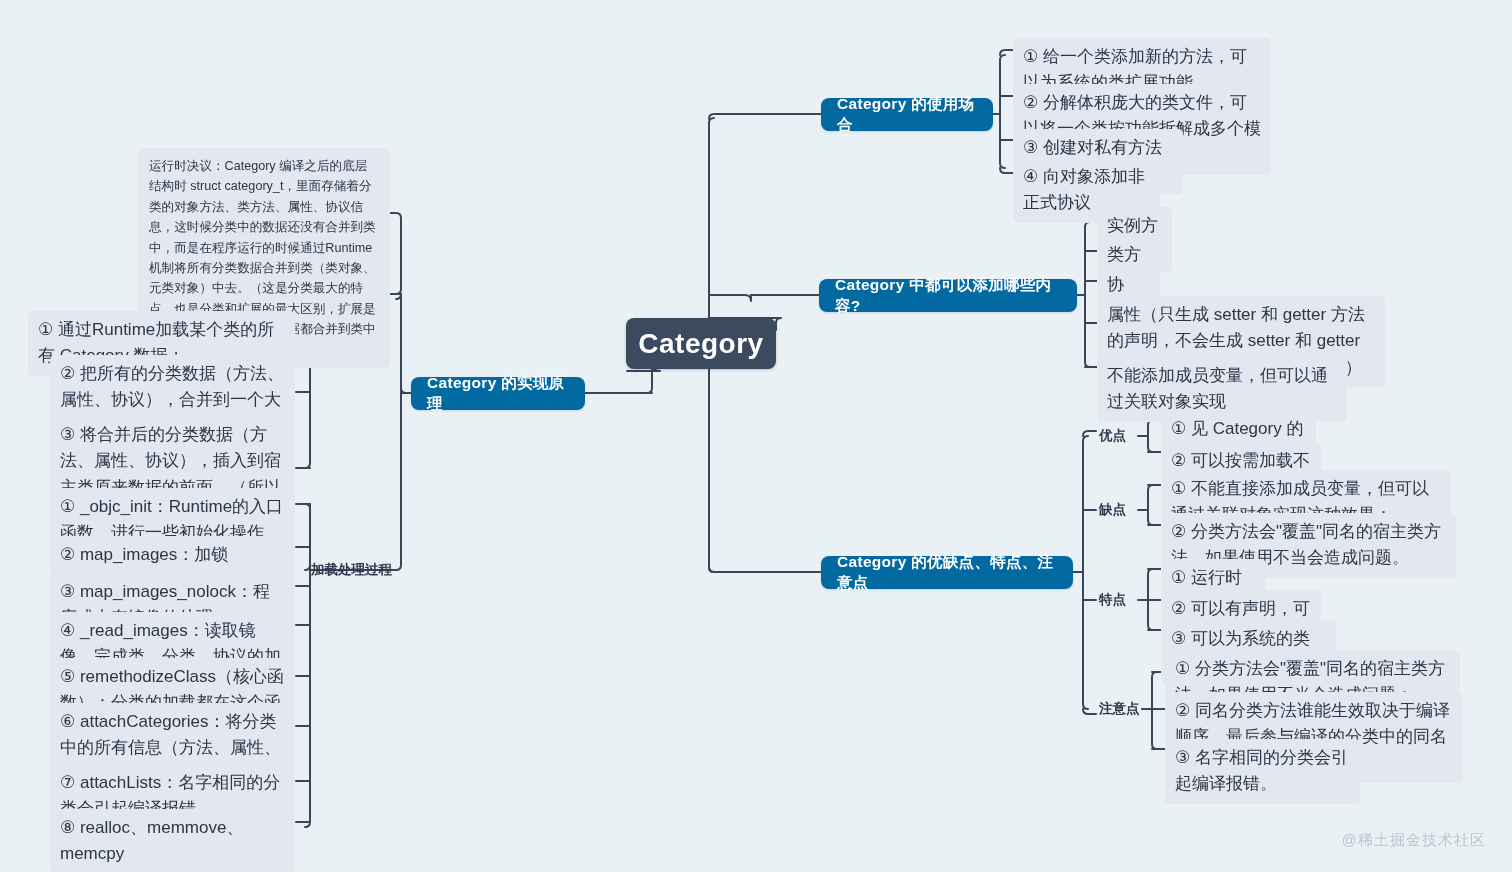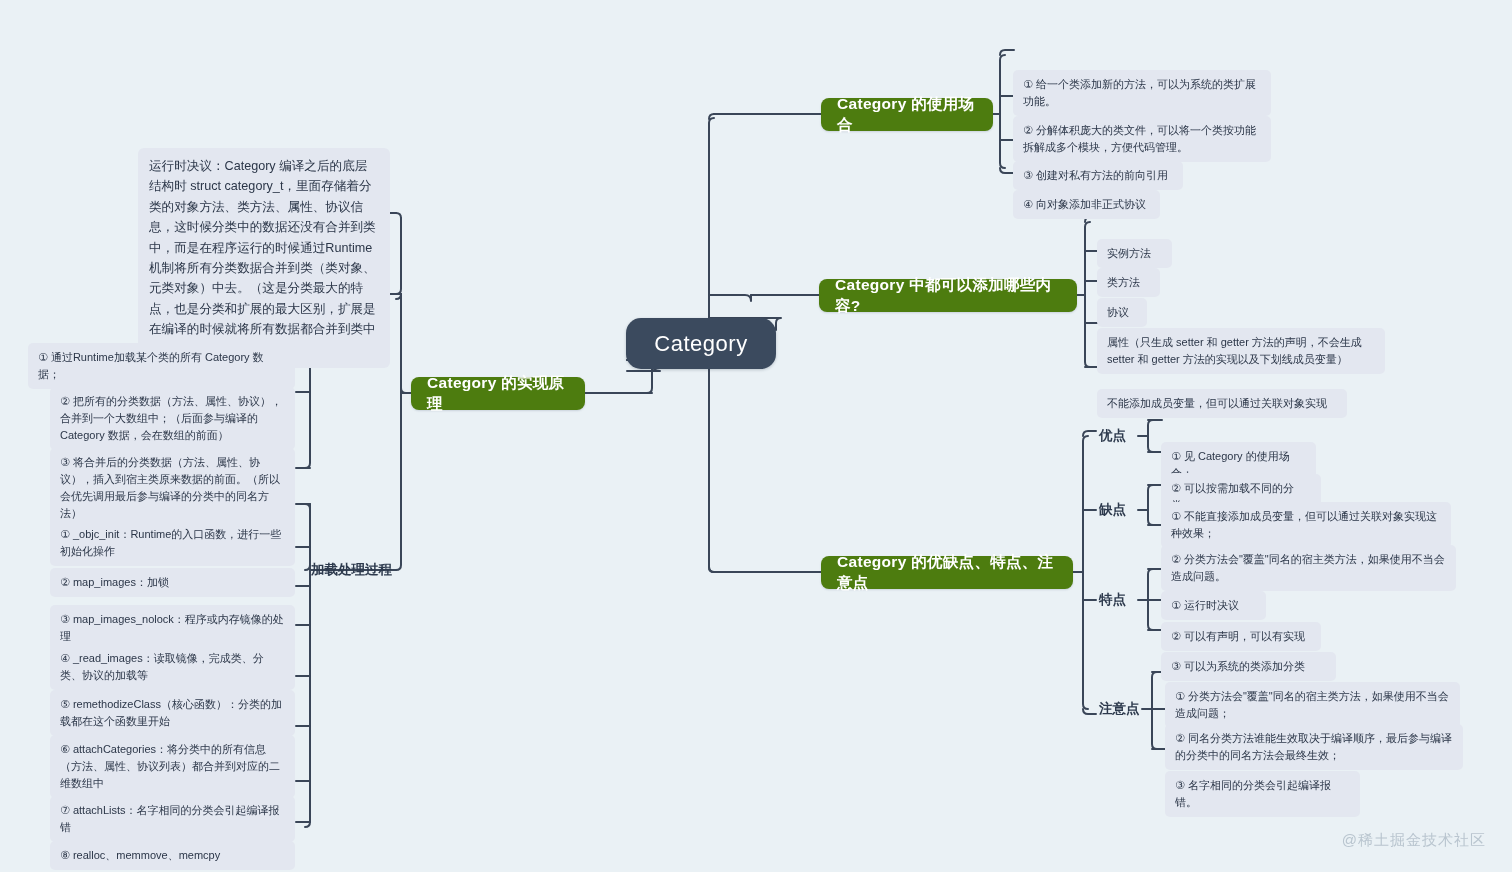--- a/index.html
+++ b/index.html
@@ -8,44 +8,43 @@
     background:#eaf1f5;
     font-family:"Liberation Sans","DejaVu Sans",sans-serif;
     overflow:hidden;position:relative;
   }
   #canvas{position:absolute;left:0;top:0;width:1512px;height:872px;}
   svg#links{position:absolute;left:0;top:0;width:1512px;height:872px;pointer-events:none;}
   .node{position:absolute;box-sizing:border-box;}
 
   
   .root{
-    background:#3b4a5e;color:#ffffff;border-radius:15px;
-    font-size:22px;font-weight:normal;letter-spacing:.5px;
+    background:#3b4a5e;color:#ffffff;border-radius:8px;
+    font-size:28px;font-weight:bold;letter-spacing:.5px;
     display:flex;align-items:center;justify-content:center;
     box-shadow:0 1px 3px rgba(40,55,75,.25);
   }
   
   .branch{
-    background:#4d7c0f;color:#ffffff;border-radius:8px;
+    background:#0369a1;color:#ffffff;border-radius:8px;
     font-size:15.5px;font-weight:bold;
     display:flex;align-items:center;justify-content:center;
     padding:0 16px;letter-spacing:.3px;
     box-shadow:0 1px 2px rgba(60,80,110,.18);
   }
   
   .subbranch{
     color:#2d3a4d;font-size:13.5px;font-weight:bold;
     display:flex;align-items:center;white-space:nowrap;
   }
   
   .leaf{
     background:#e3e7f0;color:#2b3648;border-radius:5px;
-    font-size:11px;line-height:1.55;
+    font-size:17px;line-height:1.55;
     padding:6px 10px;
-    margin-top:32px;
   }
   .bigblock{
     background:#e3e7f0;color:#2b3648;border-radius:6px;
     font-size:12.6px;line-height:1.62;padding:8px 11px;
   }
   .chip{
     background:#e3e7f0;color:#2b3648;border-radius:5px;
     font-size:12.6px;padding:4px 9px;display:flex;align-items:center;
     white-space:nowrap;
   }

